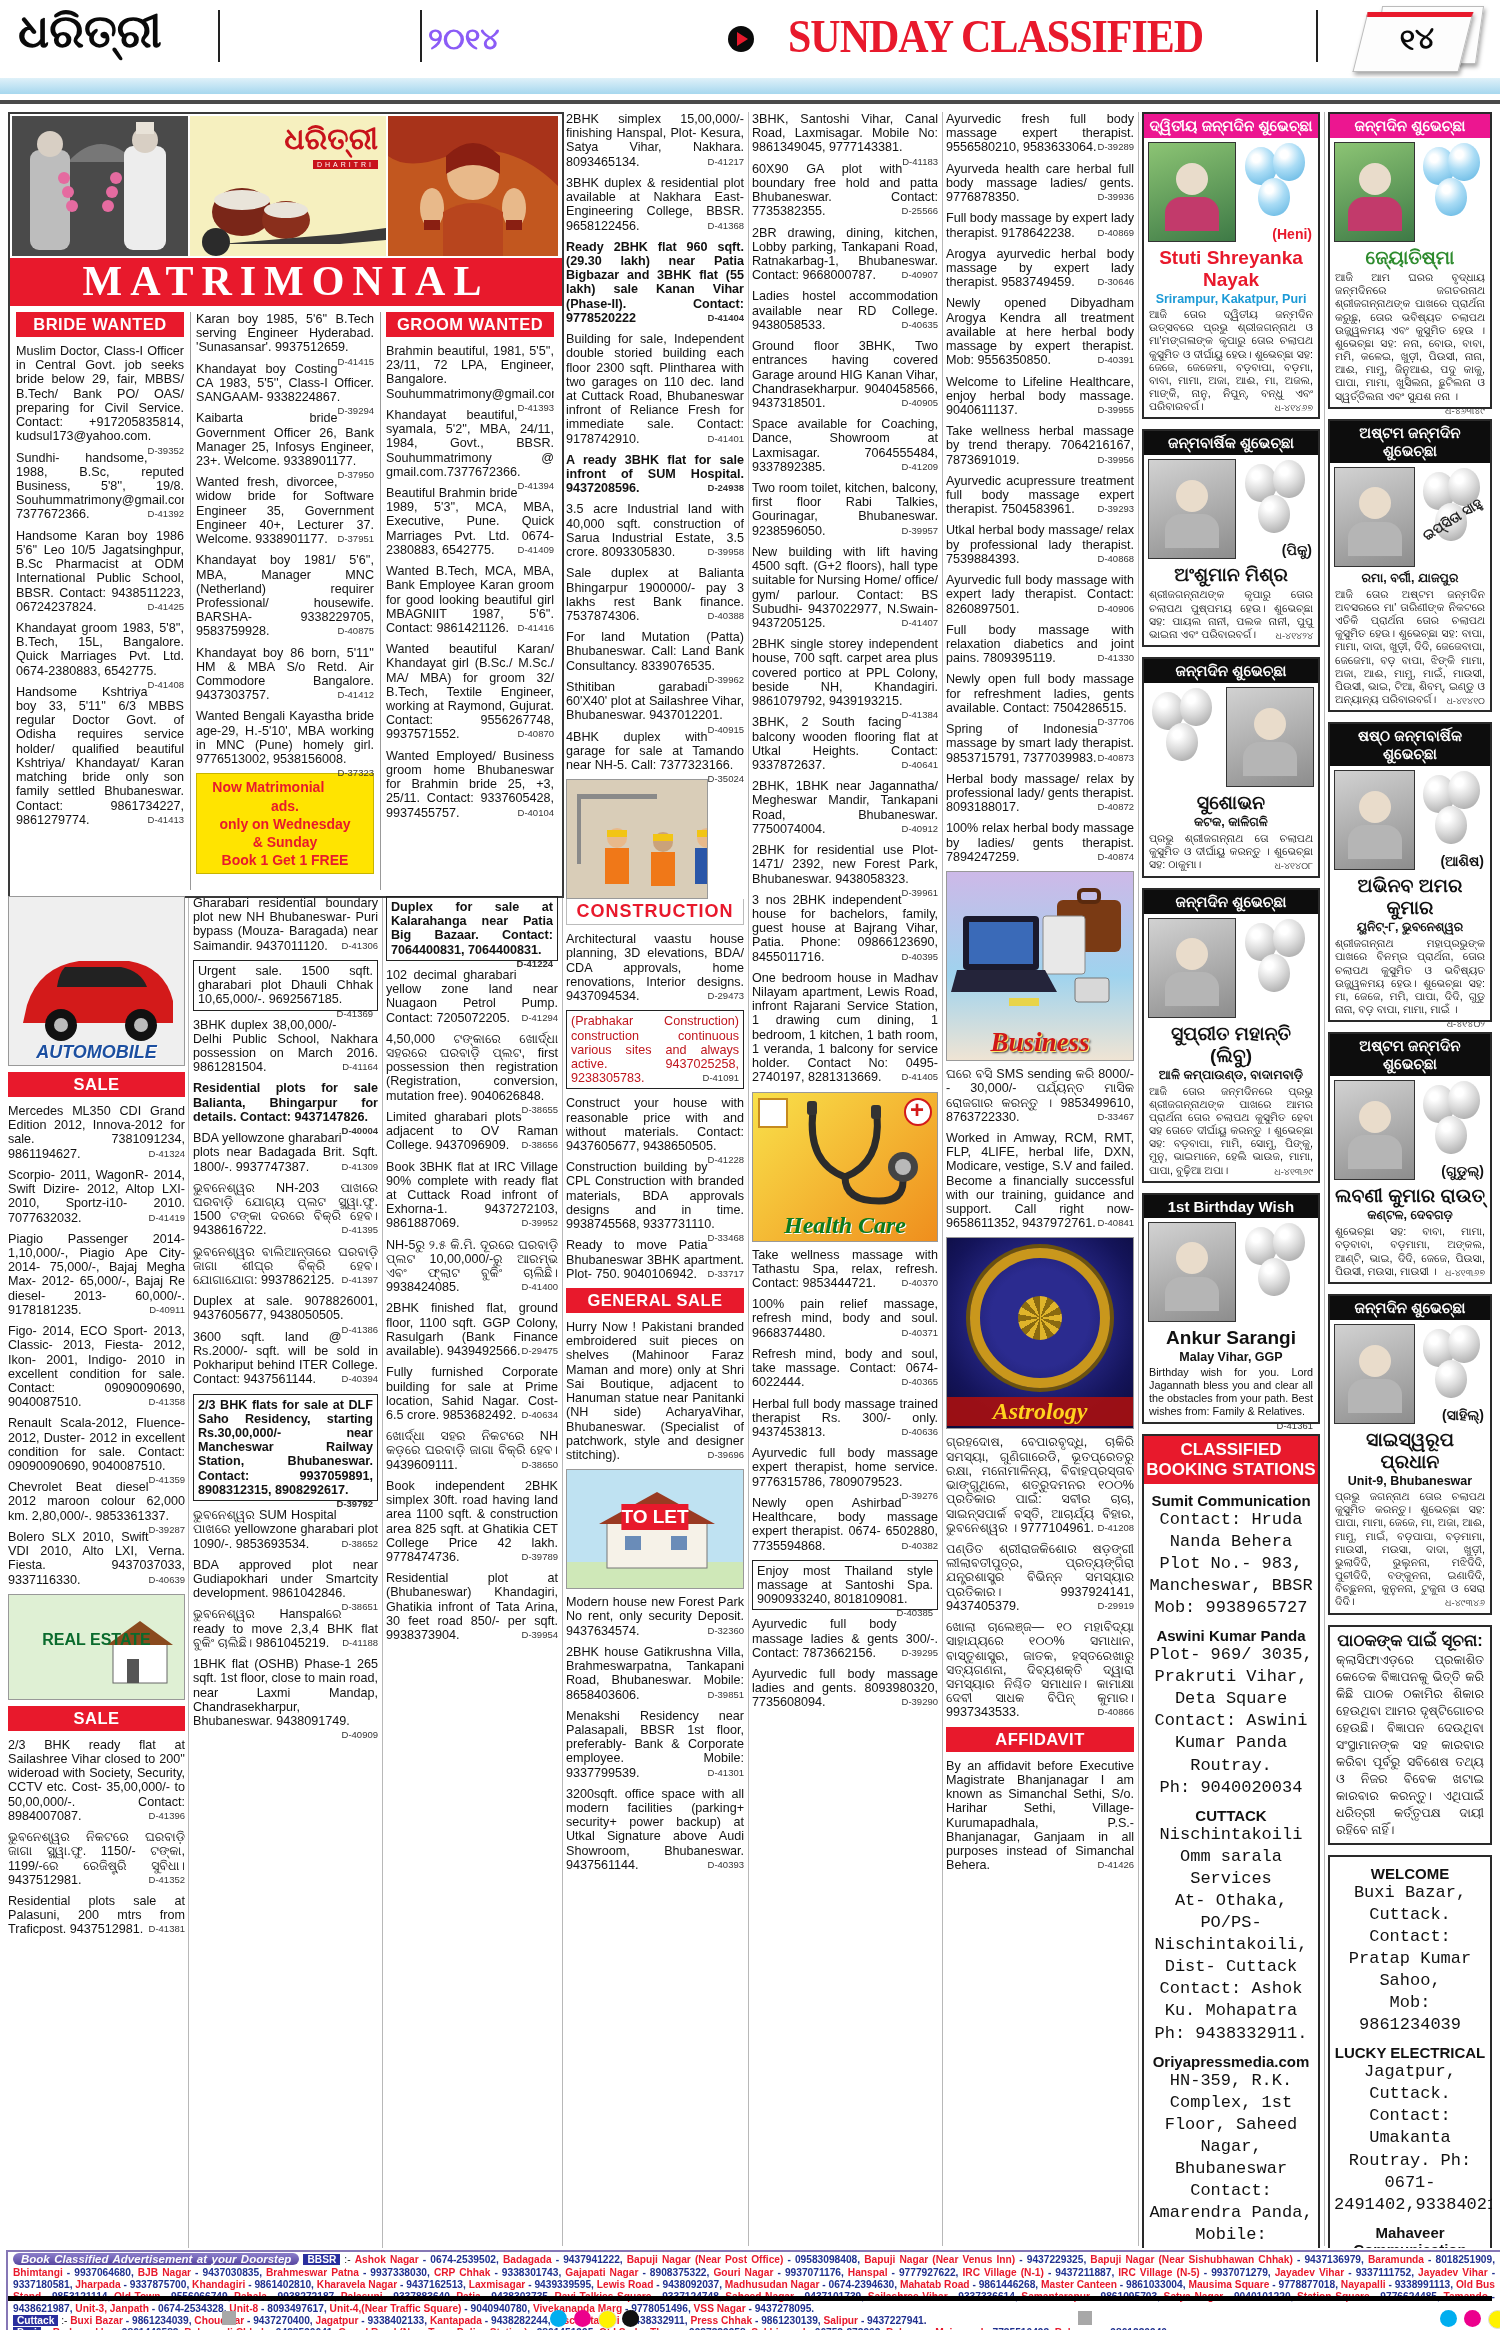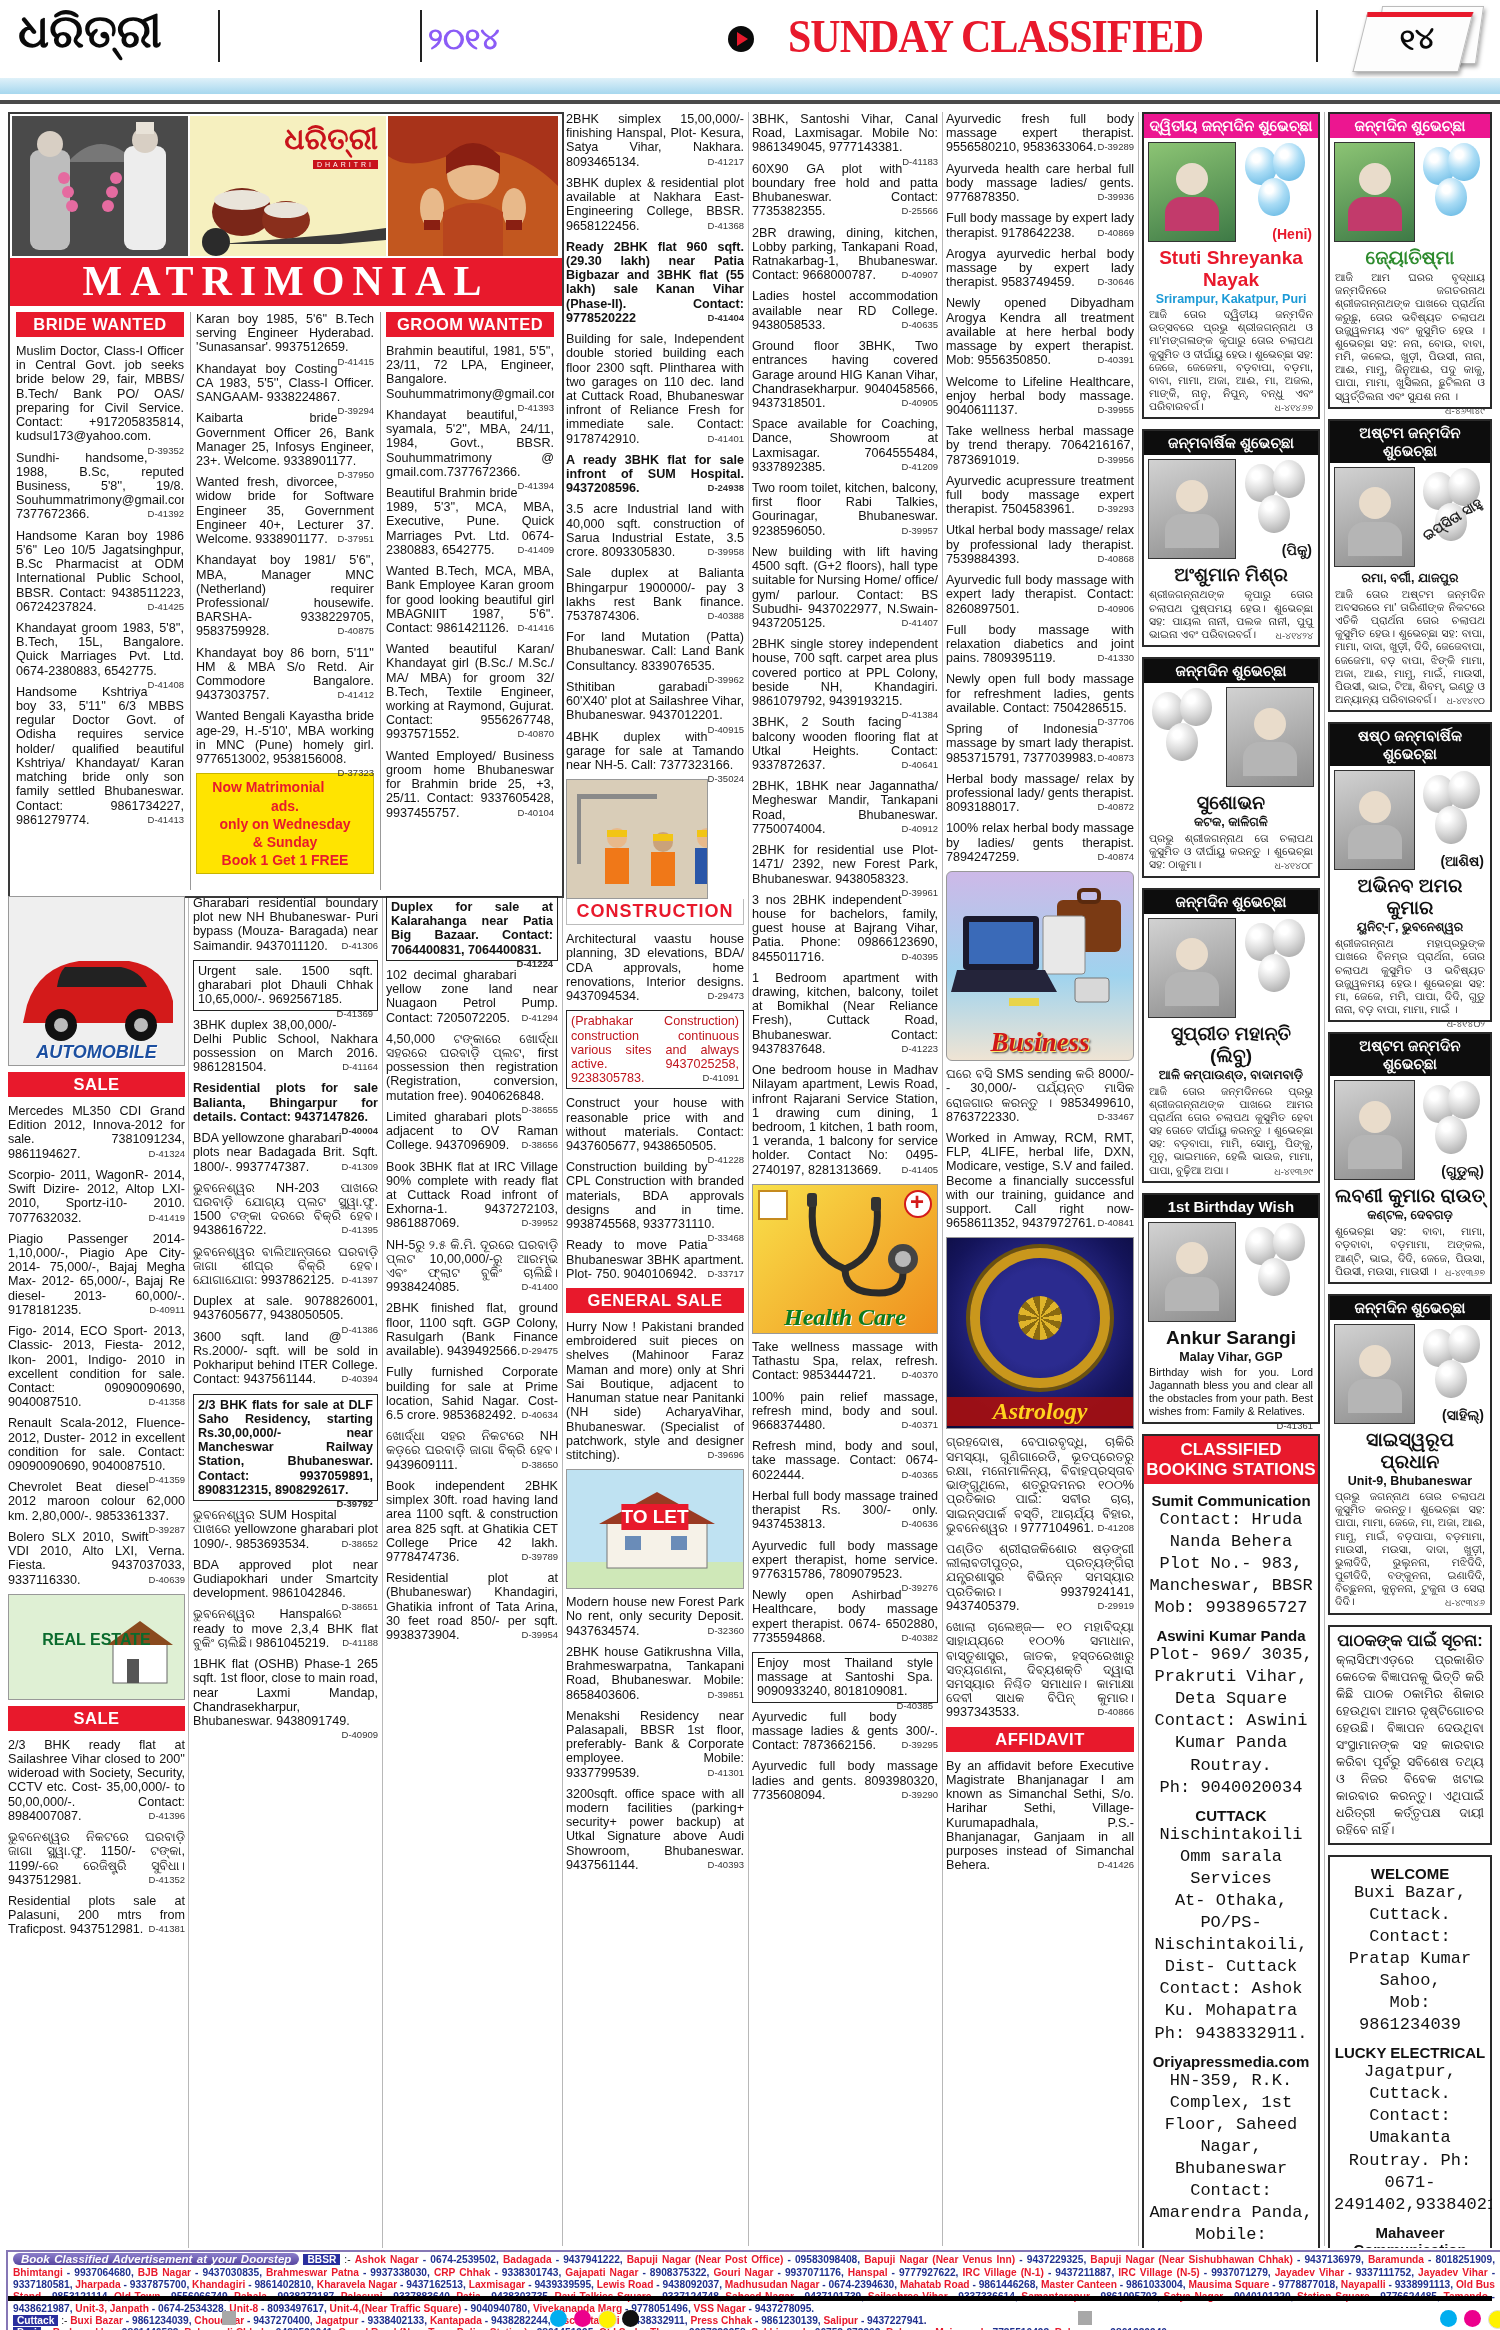--- a/index.html
+++ b/index.html
@@ -52,21 +52,21 @@
   #img-tolet{height:118px;background:linear-gradient(#ace0f6,#e9f6da);}
   .tolet-label{position:absolute;left:50%;top:40%;transform:translate(-50%,-50%);background:#e8192c;
         color:#fff;font-weight:bold;font-size:19px;padding:2px 0;}
   #img-health{height:148px;background:linear-gradient(135deg,#f9e14a,#ef8e1d);}
   #cap-health{color:#0c7a1e;font-family:"Liberation Serif",serif;font-style:italic;font-size:24px;
         text-shadow:1px 1px 0 #fff;}
   .hc-cross{position:absolute;right:5px;top:5px;width:24px;height:24px;background:#fff;border:2px solid #d31a1a;
         border-radius:50%;}
   .hc-cross::before{content:"+";position:absolute;left:4px;top:-4px;color:#d31a1a;font-size:24px;font-weight:bold;}
   .hc-cad{position:absolute;left:5px;top:5px;width:26px;height:26px;background:#fff;border:2px solid #c58a1e;}
-  #img-biz{height:188px;background:linear-gradient(#cdb9e8 0%,#9fd3ee 55%,#efe4d4 100%);border-radius:6px;}
+  #img-biz{height:188px;background:linear-gradient(#cdb9e8 0%,#9fd3ee 55%,#efe4d4 100%);}
   #cap-biz{color:#d01818;font-family:"Liberation Serif",serif;font-style:italic;font-size:27px;
         text-shadow:1px 1px 0 #ffe96a,2px 2px 2px #444;}
   #img-astro{height:190px;background:radial-gradient(circle at 50% 42%,#2b2b8f 0 34%,#14145a 70%,#0a0a38 100%);}
   #img-astro::before{content:"";position:absolute;left:50%;top:42%;transform:translate(-50%,-50%);
         width:120px;height:120px;border-radius:50%;border:10px solid #c9971c;box-shadow:0 0 0 4px #6b520e;}
   #img-astro::after{content:"";position:absolute;left:50%;top:42%;transform:translate(-50%,-50%);
         width:44px;height:44px;border-radius:50%;background:repeating-conic-gradient(#e0b42a 0 20deg,#8a6a10 20deg 40deg);}
   #cap-astro{color:#ffd21e;font-family:"Liberation Serif",serif;font-style:italic;font-size:24px;
         background:rgba(170,16,16,.9);padding:1px 12px;}
   .wedbox{position:absolute;left:2px;top:2px;width:176px;height:140px;overflow:hidden;}
@@ -398,21 +398,20 @@
         <p class="ad">Ladies hostel accommodation available near RD College. 9438058533. <span class="aid">D-40635</span></p>
         <p class="ad">Ground floor 3BHK, Two entrances having covered Garage around HIG Kanan Vihar, Chandrasekharpur. 9040458566, 9437318501. <span class="aid">D-40905</span></p>
         <p class="ad">Space available for Coaching, Dance, Showroom at Laxmisagar. 7064555484, 9337892385. <span class="aid">D-41209</span></p>
         <p class="ad">Two room toilet, kitchen, balcony, first floor Rabi Talkies, Gourinagar, Bhubaneswar. 9238596050. <span class="aid">D-39957</span></p>
         <p class="ad">New building with lift having 4500 sqft. (G+2 floors), hall type suitable for Nursing Home/ office/ gym/ parlour. Contact: BS Subudhi- 9437022977, N.Swain- 9437205125. <span class="aid">D-41407</span></p>
         <p class="ad">2BHK single storey independent house, 700 sqft. carpet area plus covered portico at PPL Colony, beside NH, Khandagiri. 9861079792, 9439193215. <span class="aid">D-41384</span></p>
         <p class="ad">3BHK, 2 South facing balcony wooden flooring flat at Utkal Heights. Contact: 9337872637. <span class="aid">D-40641</span></p>
         <p class="ad">2BHK, 1BHK near Jagannatha/ Megheswar Mandir, Tankapani Road, Bhubaneswar. 7750074004. <span class="aid">D-40912</span></p>
         <p class="ad">2BHK for residential use Plot-1471/ 2392, new Forest Park, Bhubaneswar. 9438058323. <span class="aid">D-39961</span></p>
         <p class="ad">3 nos 2BHK independent house for bachelors, family, guest house at Bajrang Vihar, Patia. Phone: 09866123690, 8455011716. <span class="aid">D-40395</span></p>
-        <p class="ad">1 Bedroom apartment with drawing, kitchen, balcony, toilet at Bomikhal (Near Reliance Fresh), Cuttack Road, Bhubaneswar. Contact: 9437837648. <span class="aid">D-41223</span></p>
         <p class="ad">One bedroom house in Madhav Nilayam apartment, Lewis Road, infront Rajarani Service Station, 1 drawing cum dining, 1 bedroom, 1 kitchen, 1 bath room, 1 veranda, 1 balcony for service holder. Contact No: 0495-2740197, 8281313669. <span class="aid">D-41405</span></p>
       </div>
     <div class="imgbox" id="img-health">
       <span class="hc-cad"></span>
       <span class="hc-cross"></span>
       <svg viewBox="0 0 186 148" width="186" height="148" preserveAspectRatio="none">
         <path d="M60 18 Q54 70 92 84 Q128 70 124 22" fill="none" stroke="#2b2b2b" stroke-width="7" stroke-linecap="round"></path>
         <path d="M92 84 Q92 108 126 108 Q150 108 150 88" fill="none" stroke="#2b2b2b" stroke-width="7" stroke-linecap="round"></path>
         <circle cx="150" cy="74" r="15" fill="#444"></circle>
           <circle cx="150" cy="74" r="8" fill="#b9b9b9"></circle>

